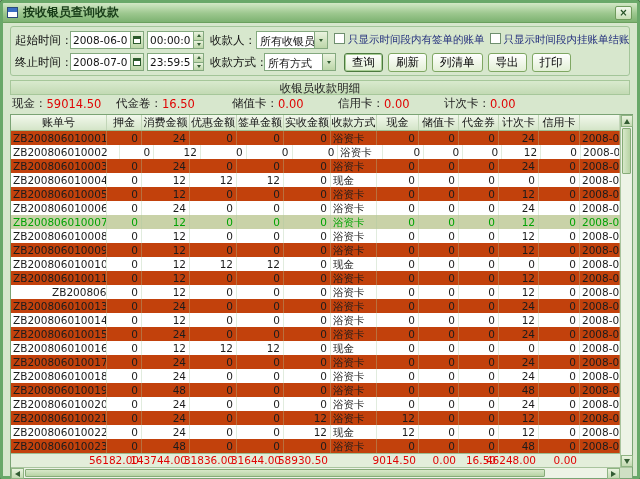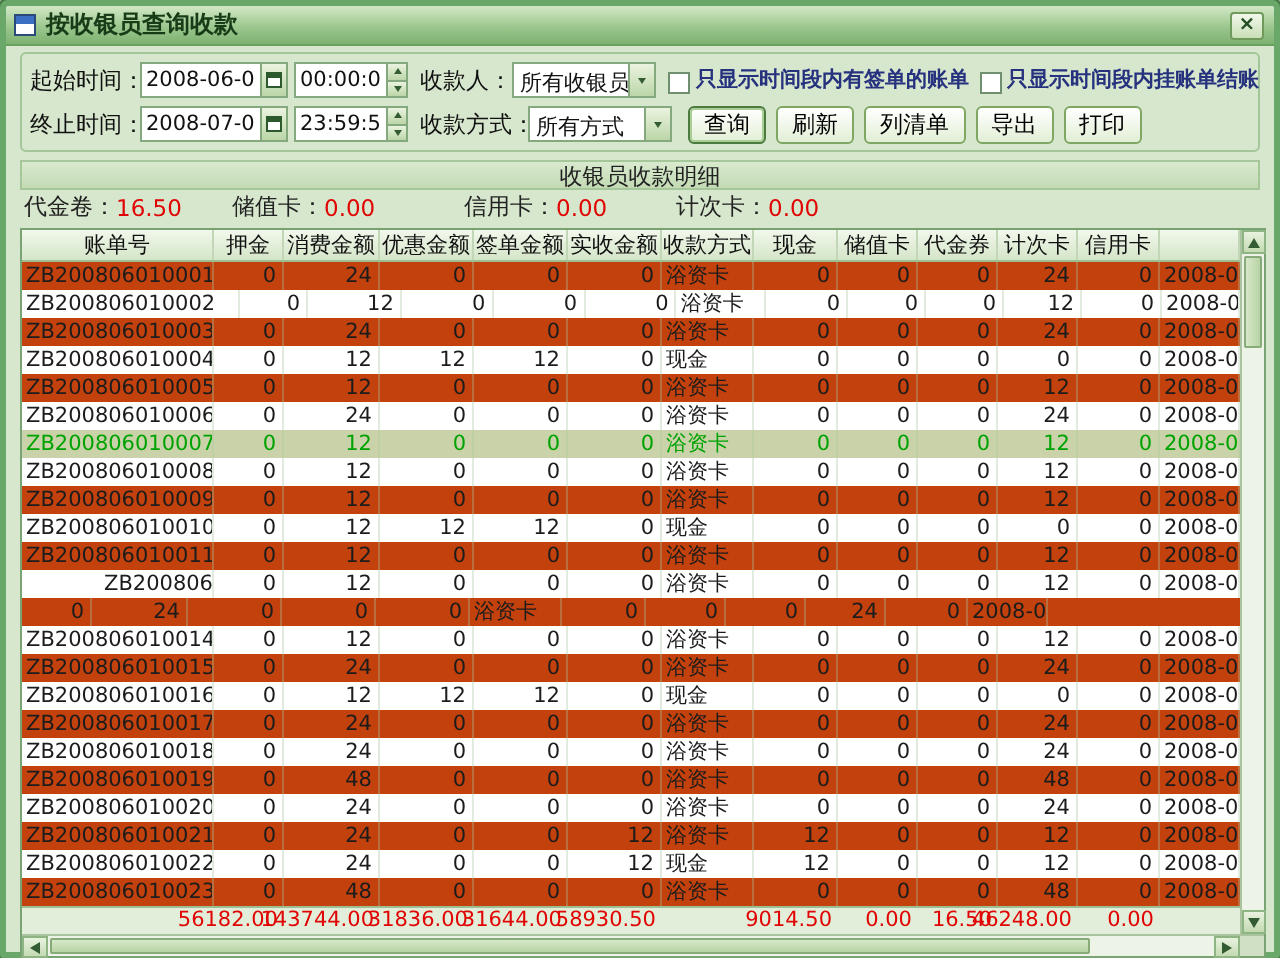--- a/index.html
+++ b/index.html
@@ -89,21 +89,21 @@
     border: 1px solid #84a97f;
   }
   .spin-btn + .spin-btn { border-top: none; }
   .select { width: 72px; border: 1px solid #84a97f; background: #fff; }
   .sel-text { flex: 1; font-size: 11px; color: #111; padding: 2px 0 0 3px; white-space: nowrap; overflow: hidden; }
   .sel-btn {
     width: 13px; display: flex; align-items: center; justify-content: center;
     background: linear-gradient(180deg, #eaf3df, #bcd6a8);
     border-left: 1px solid #84a97f;
   }
-  .checkbox { display: flex; align-items: flex-end; white-space: nowrap; font-weight: bold; }
+  .checkbox { display: flex; align-items: flex-start; white-space: nowrap; }
   .cb1 { margin-left: 6px; }
   .cb2 { margin-left: 5px; }
   .cbbox { width: 11px; height: 11px; background: #fff; border: 1px solid #6f8f6f; display: inline-block; }
   .cblabel { margin-left: 3px; font-size: 10.5px; color: #26327e; }
   .btn {
     height: 19px; margin-left: 5px; padding: 0 7px;
     font-size: 11.5px; color: #000;
     background: linear-gradient(180deg, #ffffff, #e2efd5);
     border: 1px solid #7fa763; border-radius: 3px;
     font-family: "DejaVu Sans", "Liberation Sans", sans-serif;
@@ -278,20 +278,24 @@
         <button class="btn">刷新</button>
         <button class="btn">列清单</button>
         <button class="btn">导出</button>
         <button class="btn">打印</button>
       </div>
     </div>
 
     <div class="summary-title">收银员收款明细</div>
     <div class="summary-values">
         <div class="sum-item">
+          <span class="sum-label">现金：</span>
+          <span class="sum-value">59014.50</span>
+        </div>
+        <div class="sum-item">
           <span class="sum-label">代金卷：</span>
           <span class="sum-value">16.50</span>
         </div>
         <div class="sum-item">
           <span class="sum-label">储值卡：</span>
           <span class="sum-value">0.00</span>
         </div>
         <div class="sum-item">
           <span class="sum-label">信用卡：</span>
           <span class="sum-value">0.00</span>
@@ -495,20 +499,21 @@
                 <div class="tcell num" style="width: 47px;">0</div>
                 <div class="tcell txt" style="width: 46px;">浴资卡</div>
                 <div class="tcell num" style="width: 42px;">0</div>
                 <div class="tcell num" style="width: 40px;">0</div>
                 <div class="tcell num" style="width: 40px;">0</div>
                 <div class="tcell num" style="width: 40px;">12</div>
                 <div class="tcell num" style="width: 41px;">0</div>
                 <div class="tcell txt" style="width: 40px;">2008-0</div>
               </div>
               <div class="trow even">
+                <div class="tcell txt" style="width: 96px;">ZB200806010013</div>
                 <div class="tcell num" style="width: 35px;">0</div>
                 <div class="tcell num" style="width: 48px;">24</div>
                 <div class="tcell num" style="width: 47px;">0</div>
                 <div class="tcell num" style="width: 47px;">0</div>
                 <div class="tcell num" style="width: 47px;">0</div>
                 <div class="tcell txt" style="width: 46px;">浴资卡</div>
                 <div class="tcell num" style="width: 42px;">0</div>
                 <div class="tcell num" style="width: 40px;">0</div>
                 <div class="tcell num" style="width: 40px;">0</div>
                 <div class="tcell num" style="width: 40px;">24</div>

